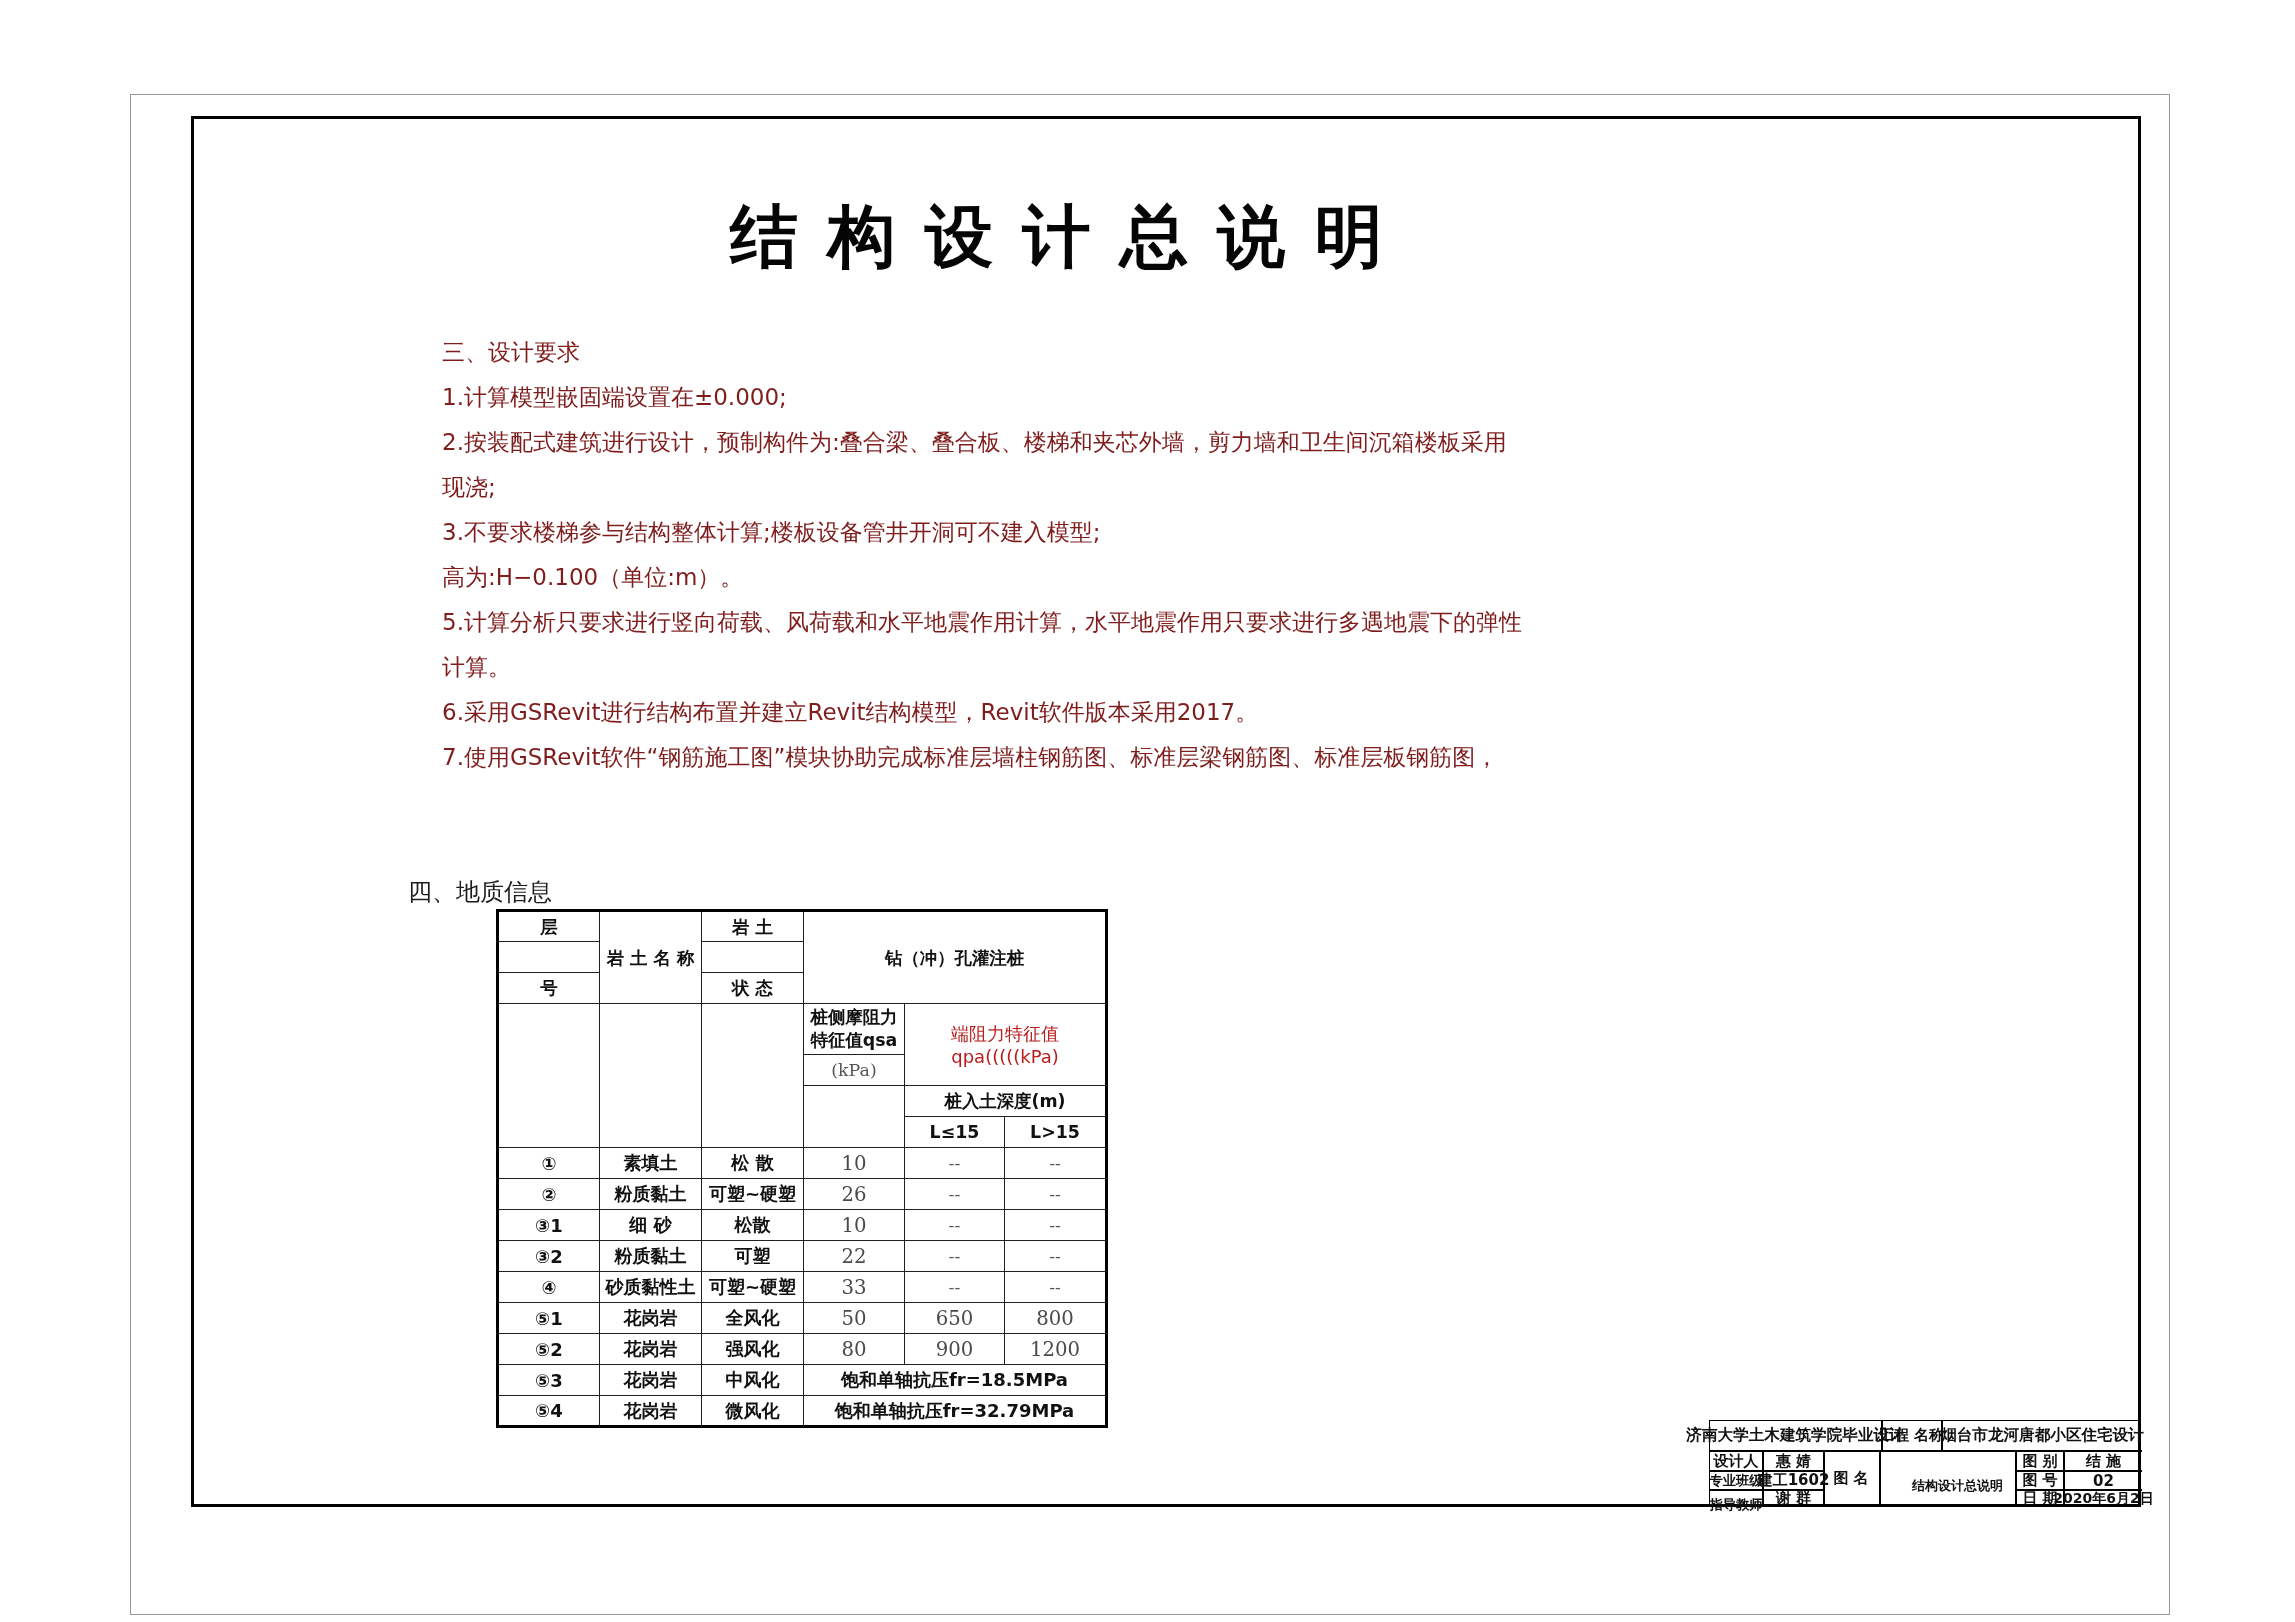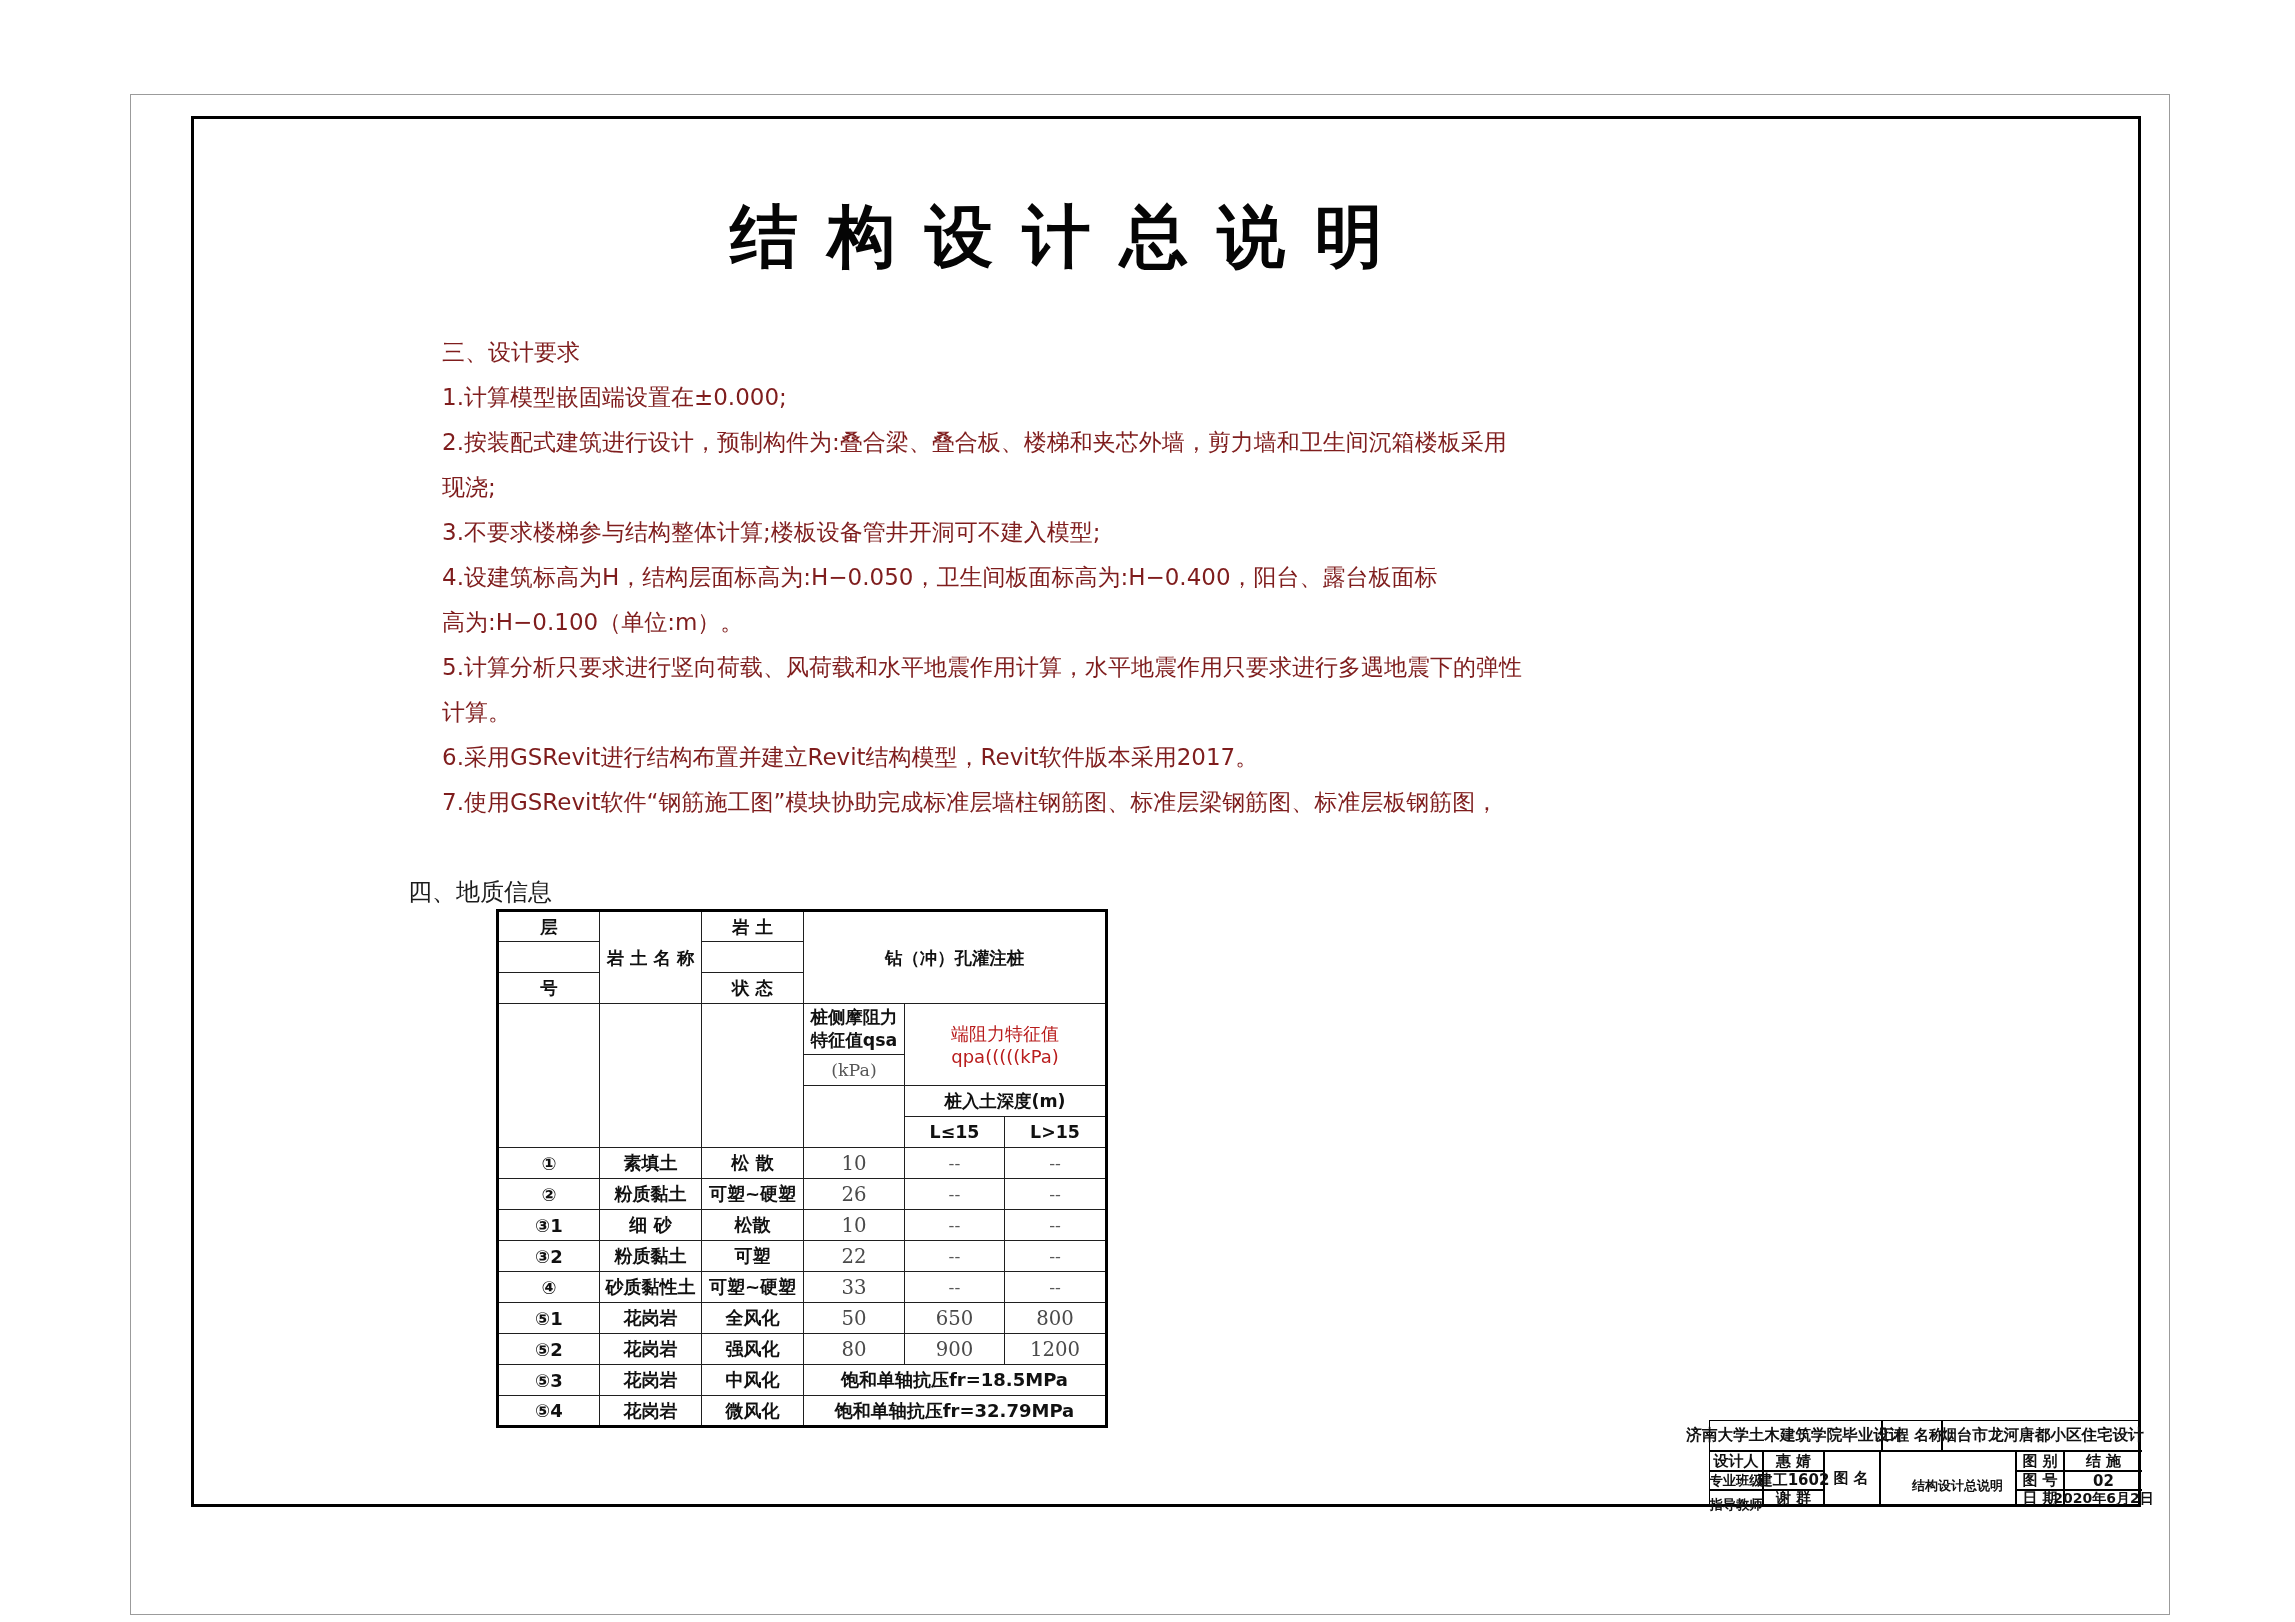--- a/index.html
+++ b/index.html
@@ -46,21 +46,20 @@
 <div class="abs inner-frame"></div>
 
 <div class="abs sheet-title">结 构 设 计 总 说 明</div>
 
 <div class="abs notes">
   <div class="ln">三、设计要求</div>
   <div class="ln">1.计算模型嵌固端设置在±0.000;</div>
   <div class="ln">2.按装配式建筑进行设计，预制构件为:叠合梁、叠合板、楼梯和夹芯外墙，剪力墙和卫生间沉箱楼板采用</div>
   <div class="ln">现浇;</div>
   <div class="ln">3.不要求楼梯参与结构整体计算;楼板设备管井开洞可不建入模型;</div>
-  <div class="ln">4.设建筑标高为H，结构层面标高为:H−0.050，卫生间板面标高为:H−0.400，阳台、露台板面标</div>
   <div class="ln">高为:H−0.100（单位:m）。</div>
   <div class="ln">5.计算分析只要求进行竖向荷载、风荷载和水平地震作用计算，水平地震作用只要求进行多遇地震下的弹性</div>
   <div class="ln">计算。</div>
   <div class="ln">6.采用GSRevit进行结构布置并建立Revit结构模型，Revit软件版本采用2017。</div>
   <div class="ln">7.使用GSRevit软件“钢筋施工图”模块协助完成标准层墙柱钢筋图、标准层梁钢筋图、标准层板钢筋图，</div>
 </div>
 
 <div class="abs sec4-heading">四、地质信息</div>
 
 <div class="abs geo-wrap">

